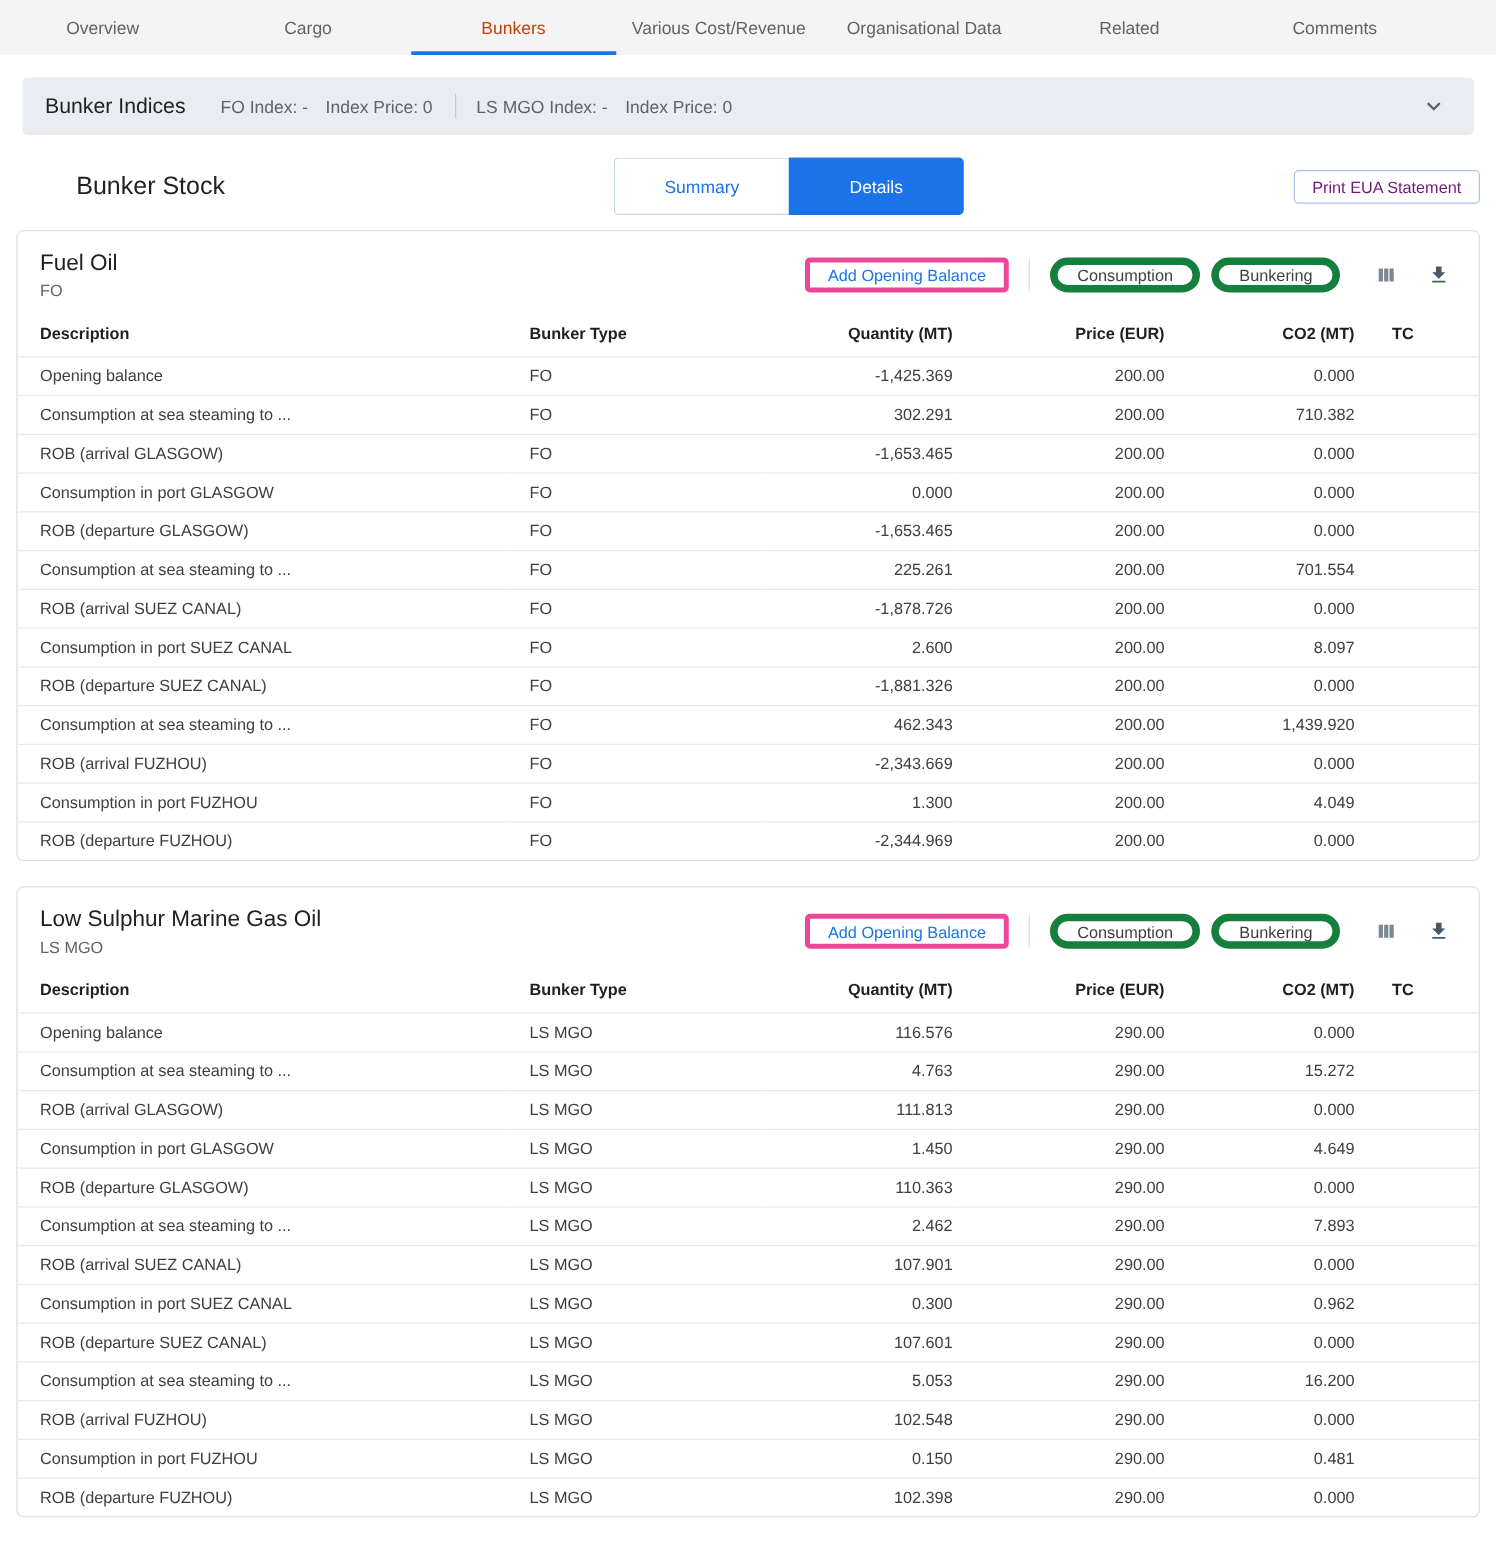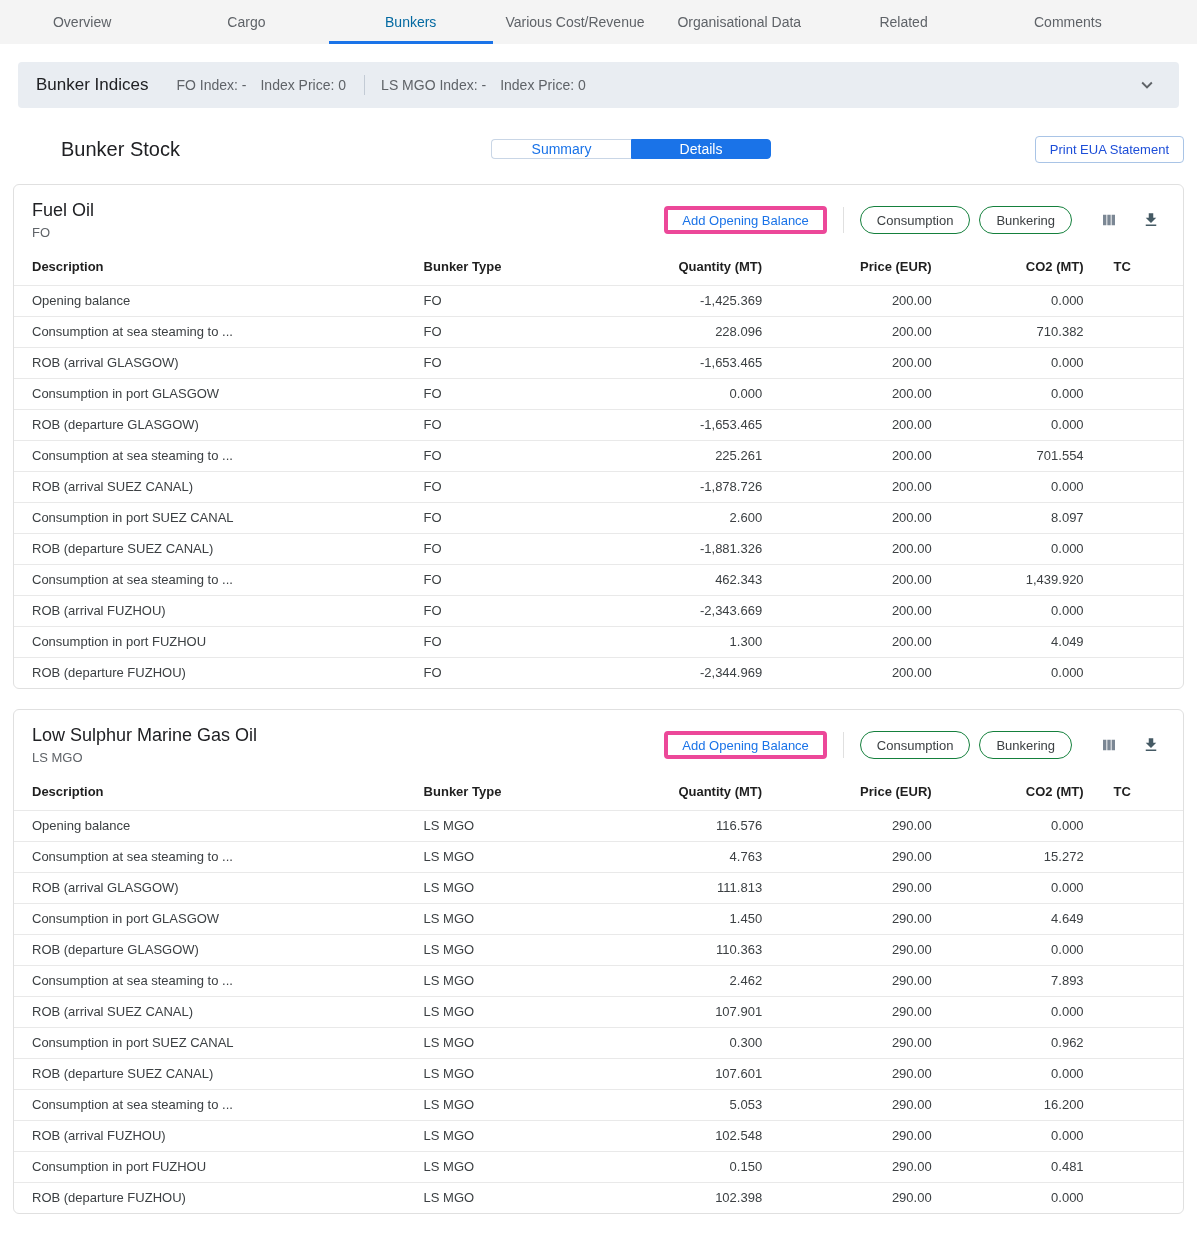--- a/index.html
+++ b/index.html
@@ -3,58 +3,58 @@
 <meta charset="utf-8">
 <style>
   * { margin:0; padding:0; box-sizing:border-box; }
   body { background:#ffffff; font-family:"Liberation Sans", sans-serif; color:#3c4043; }
   .page { width:1197px; min-height:1241px; margin:0 auto; background:#fff; }
 
   
   .top-nav { display:flex; height:44px; background:#f4f4f4; padding-right:47px; }
   .tab { flex:1; display:flex; align-items:center; justify-content:center;
          font-size:14px; color:#5f6368; cursor:pointer; position:relative; }
-  .tab.active { color:#0369a1; }
+  .tab.active { color:#c2410c; }
   .tab.active::after { content:""; position:absolute; left:0; right:0; bottom:0;
          height:3px; background:#1a73e8; }
 
   
   .indices-bar { margin:18px 18px 0; height:46px; background:#e9edf2; border-radius:4px;
          display:flex; align-items:center; padding:0 18px; }
   .indices-title { font-size:17px; color:#202124; margin-right:28px; }
   .indices-label { font-size:14px; color:#5f6368; margin-right:14px; }
   .indices-vdiv { width:1px; height:20px; background:#c3cbd5; margin:0 16px 0 4px; }
   .flex-spacer { flex:1; }
   .icon-btn { display:inline-flex; align-items:center; justify-content:center;
          width:28px; height:28px; cursor:pointer; background:none; border:none; }
 
   
   .stock-row { display:flex; align-items:center; margin:26px 13px 0; height:30px; }
   .stock-title { font-size:20px; font-weight:400; color:#202124; width:430px;margin-left:48px; }
   .seg-group { display:flex; }
-  .seg-btn { width:140px; height:20px; font-size:14px; font-family:inherit; cursor:pointer;
+  .seg-btn { width:140px; height:46px; font-size:14px; font-family:inherit; cursor:pointer;
          background:#fff; color:#1a73e8; border:1px solid #c9d6e6; }
   .seg-left { border-radius:4px 0 0 4px; border-right:none; }
   .seg-right { border-radius:0 4px 4px 0; }
   .seg-btn.active { background:#1a73e8; border-color:#1a73e8; color:#fff; }
   .print-btn { height:27px; padding:0 14px; font-size:13px; font-family:inherit; cursor:pointer;
-         color:#1d4ed8; background:#fff; border:1px solid #a9c4e6; border-radius:4px; }
+         color:#701a75; background:#fff; border:1px solid #a9c4e6; border-radius:4px; }
 
   
   .card { margin:20px 13px 16px; border:1px solid #e0e0e0; border-radius:6px; background:#fff; overflow:hidden; }
   .card-head { display:flex; align-items:center; padding:15px 18px 9px; }
   .card-titles { flex:1; }
   .card-title { font-size:18px; font-weight:400; color:#202124; }
   .card-subtitle { font-size:13px; color:#5f6368; margin-top:4px; }
   .card-actions { display:flex; align-items:center; }
   .btn-outline-blue { height:28px; padding:0 14px; font-size:13px; font-family:inherit; cursor:pointer;
          color:#1a73e8; background:#fff; border:4px solid #ec4899; border-radius:4px; }
   .action-vdiv { width:1px; height:26px; background:#e0e0e0; margin:0 16px; }
   .pill { height:28px; padding:0 16px; font-size:13px; font-family:inherit; cursor:pointer;
-         color:#3c4043; background:#fff; border:1px solid #15803d; border-radius:15px; margin-right:9px; }
+         color:#3c4043; background:#fff; border:6px solid #15803d; border-radius:15px; margin-right:9px; }
   .card-actions .icon-btn { margin-left:14px; }
 
   
   .data-table { width:100%; border-collapse:collapse; font-size:13px; color:#3c4043; table-layout:fixed; }
   .data-table th { font-weight:bold; color:#1f1f1f; text-align:left; height:36px; padding-left:18px; }
   .data-table td { height:31px; padding-left:18px; border-top:1px solid #e9e9e9; }
   .data-table .num { text-align:right; padding-left:0; padding-right:0; }
   .data-table .tc { padding-left:30px; }
 </style>
 </head>
@@ -145,21 +145,21 @@
               <td>Opening balance</td>
               <td>FO</td>
               <td class="num">-1,425.369</td>
               <td class="num">200.00</td>
               <td class="num">0.000</td>
               <td class="tc"></td>
             </tr>
             <tr>
               <td>Consumption at sea steaming to ...</td>
               <td>FO</td>
-              <td class="num">228.096</td>
+              <td class="num">302.291</td>
               <td class="num">200.00</td>
               <td class="num">710.382</td>
               <td class="tc"></td>
             </tr>
             <tr>
               <td>ROB (arrival GLASGOW)</td>
               <td>FO</td>
               <td class="num">-1,653.465</td>
               <td class="num">200.00</td>
               <td class="num">0.000</td>

